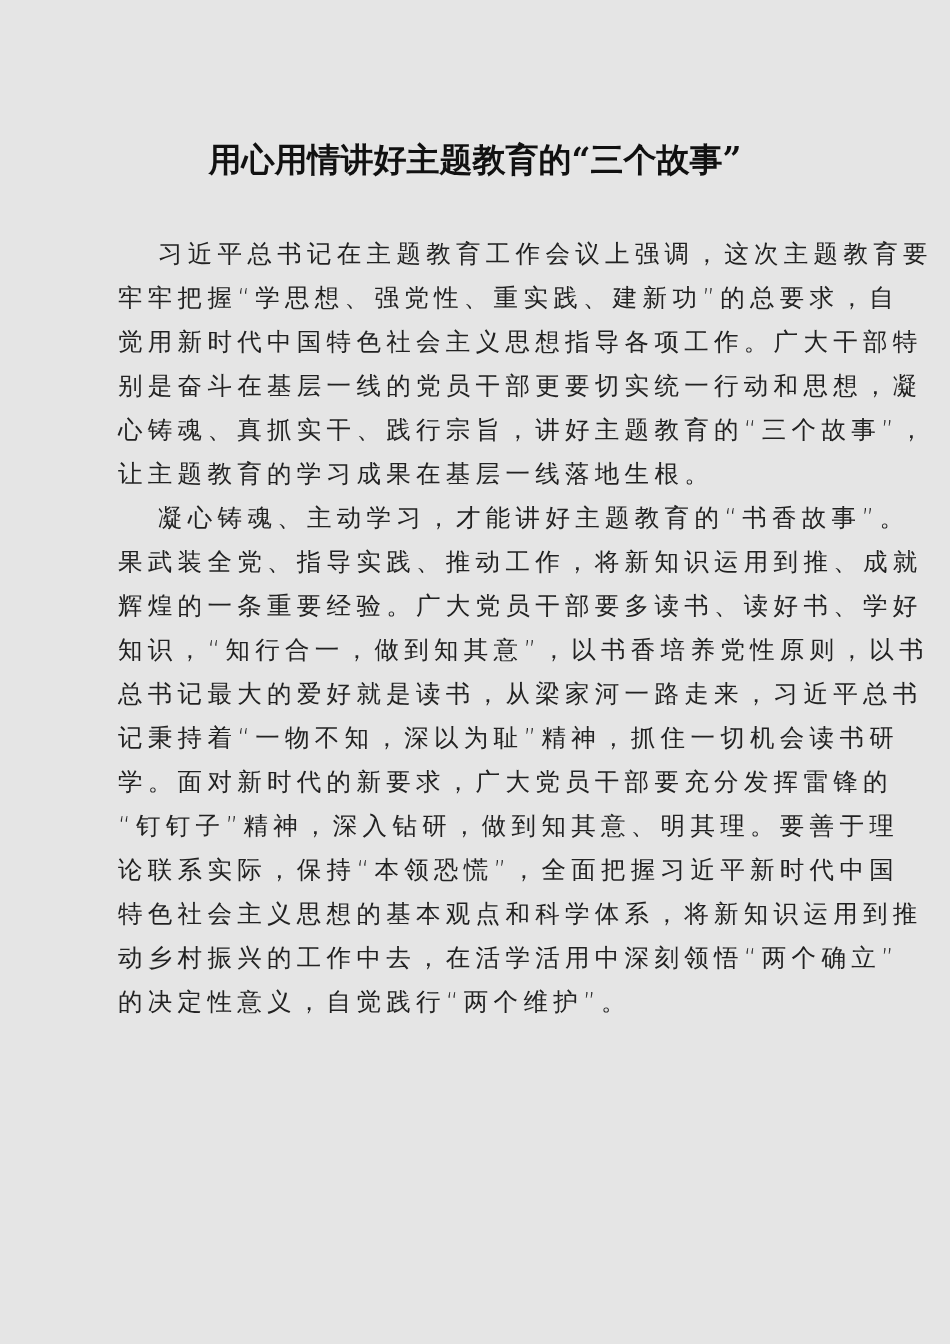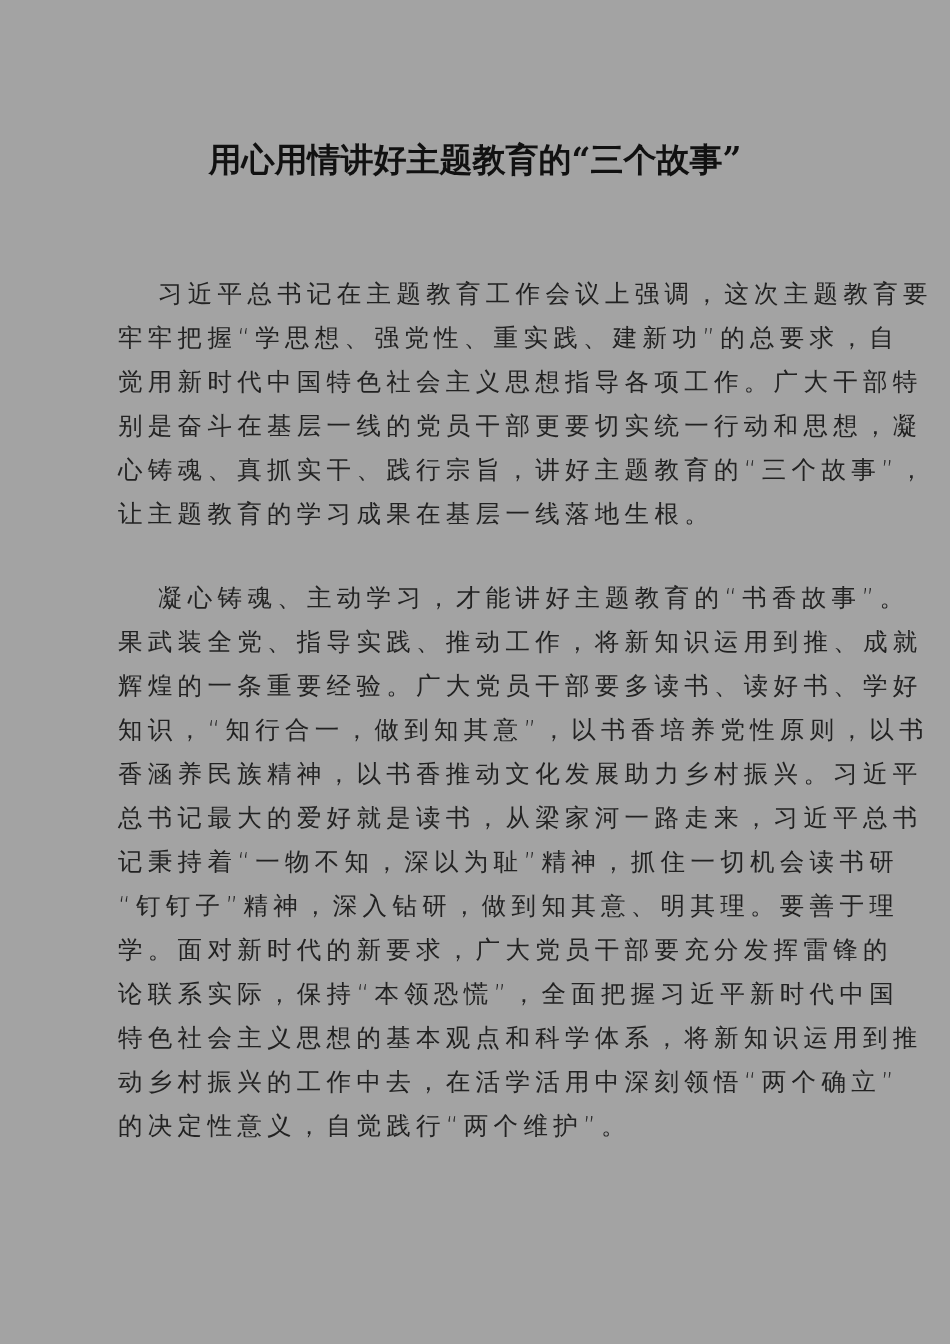--- a/index.html
+++ b/index.html
@@ -1,30 +1,30 @@
 <!DOCTYPE html>
 <html><head>
 <meta charset="utf-8">
 <style>
   html, body { margin: 0; padding: 0; background: #ffffff; }
   body { width: 950px; height: 1344px; position: relative; overflow: hidden; }
-  .page { position: absolute; left: 0; top: 0; width: 950px; height: 1344px; background: #a3a3a3; }
+  .page { position: absolute; left: 0; top: 0; width: 950px; height: 1344px; background: #e5e5e5; }
   .title {
     position: absolute; left: 0; top: 138px; width: 950px; text-align: center;
     font-family: "DejaVu Serif", "Liberation Serif", serif; font-weight: bold;
     font-size: 33px; color: #111; letter-spacing: 0px; line-height: 44px;
   }
   .body { position: absolute; left: 118px; top: 232px; width: 720px; }
   .line {
     height: 44px; line-height: 44px; white-space: nowrap;
     font-family: "DejaVu Sans", "Liberation Sans", sans-serif;
     font-size: 24.5px; color: #222; letter-spacing: 5.3px;
     font-weight: 300;
   }
-  .line.indent { padding-left: 40px; margin-top: 40px; }
+  .line.indent { padding-left: 40px; }
 </style>
 </head>
 <body>
 
 <div class="page">
   <div class="title">用心用情讲好主题教育的“三个故事”</div>
 
   <div class="body">
     <div>
       <div class="line indent">习近平总书记在主题教育工作会议上强调，这次主题教育要</div>
@@ -32,24 +32,23 @@
       <div class="line">觉用新时代中国特色社会主义思想指导各项工作。广大干部特</div>
       <div class="line">别是奋斗在基层一线的党员干部更要切实统一行动和思想，凝</div>
       <div class="line">心铸魂、真抓实干、践行宗旨，讲好主题教育的“三个故事”，</div>
       <div class="line">让主题教育的学习成果在基层一线落地生根。</div>
     </div>
     <div>
       <div class="line indent">凝心铸魂、主动学习，才能讲好主题教育的“书香故事”。</div>
       <div class="line">果武装全党、指导实践、推动工作，将新知识运用到推、成就</div>
       <div class="line">辉煌的一条重要经验。广大党员干部要多读书、读好书、学好</div>
       <div class="line">知识，“知行合一，做到知其意”，以书香培养党性原则，以书</div>
-      <div class="line">香涵养民族精神，以书香推动文化发展助力乡村振兴。习近平</div>
       <div class="line">总书记最大的爱好就是读书，从梁家河一路走来，习近平总书</div>
       <div class="line">记秉持着“一物不知，深以为耻”精神，抓住一切机会读书研</div>
+      <div class="line">学。面对新时代的新要求，广大党员干部要充分发挥雷锋的</div>
       <div class="line">“钉钉子”精神，深入钻研，做到知其意、明其理。要善于理</div>
-      <div class="line">学。面对新时代的新要求，广大党员干部要充分发挥雷锋的</div>
       <div class="line">论联系实际，保持“本领恐慌”，全面把握习近平新时代中国</div>
       <div class="line">特色社会主义思想的基本观点和科学体系，将新知识运用到推</div>
       <div class="line">动乡村振兴的工作中去，在活学活用中深刻领悟“两个确立”</div>
       <div class="line">的决定性意义，自觉践行“两个维护”。</div>
     </div>
   </div>
 </div>
 
 </body></html>

